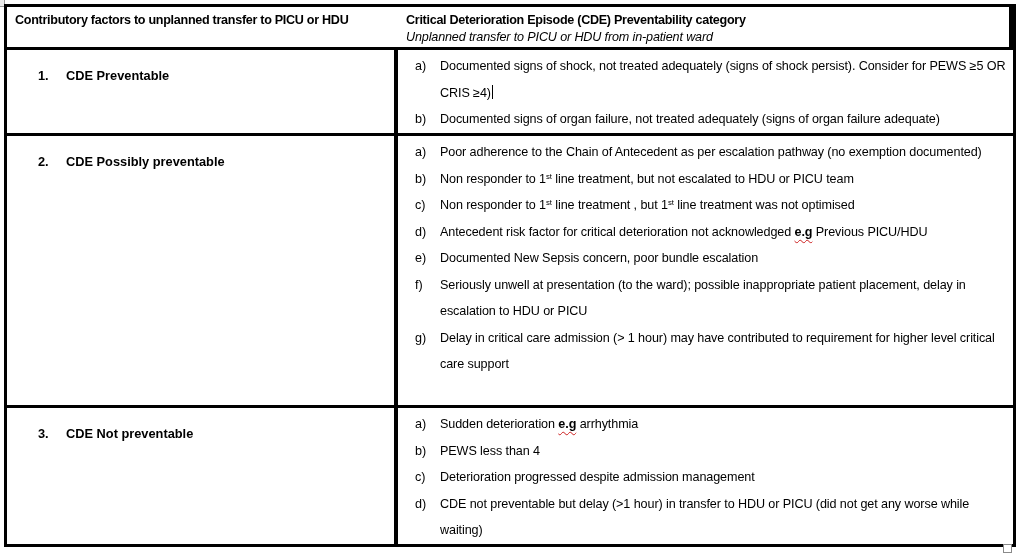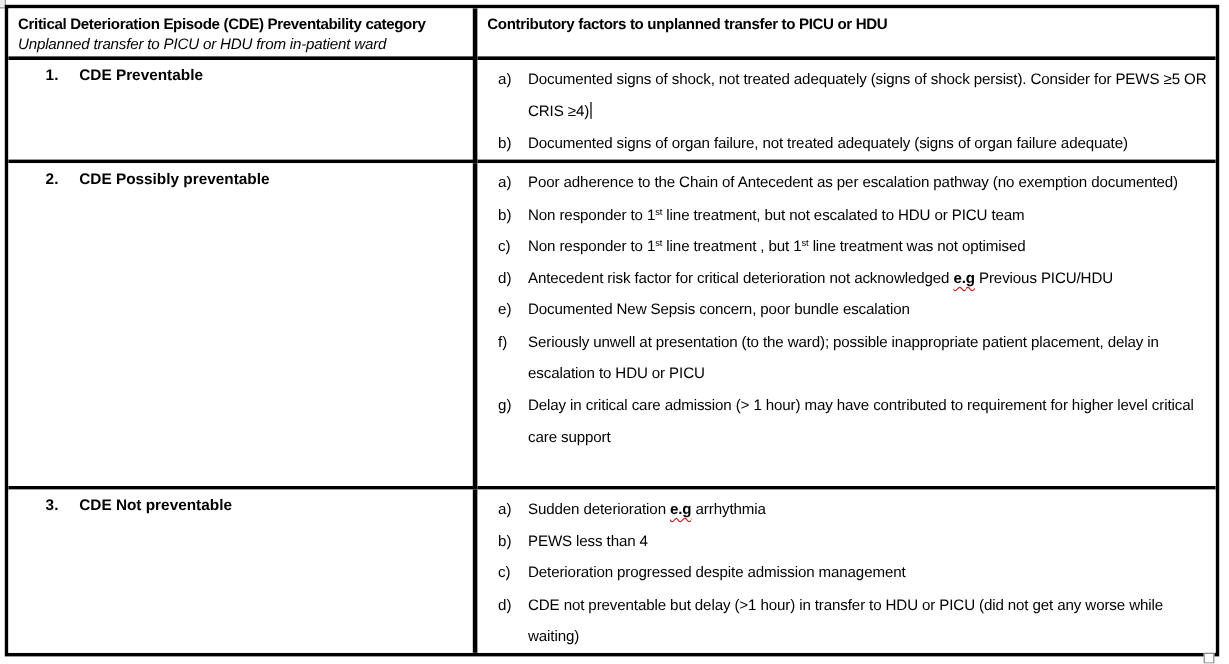--- a/index.html
+++ b/index.html
@@ -55,21 +55,21 @@
     white-space: nowrap;
   }
   .h-sub {
     font-style: italic;
     font-size: 12.6px;
     line-height: 17px;
     letter-spacing: -0.15px;
     white-space: nowrap;
   }
 
-  .cat-cell { padding-top: 5px; font-size: 12.8px; font-weight: bold; }
+  .cat-cell { padding-top: 18px; font-size: 12.8px; font-weight: bold; }
   .cat-num { display: inline-block; margin-left: 31px; width: 28px; }
 
   .items-cell { padding: 3px 6px 0 17px; font-size: 12.6px; }
   .item { display: flex; align-items: flex-start; }
   .ilabel { flex: 0 0 25px; line-height: 26.5px; }
   .itxt { flex: 1; line-height: 26.5px; letter-spacing: -0.1px; }
 
   sup { font-size: 0.62em; line-height: 0; vertical-align: 4px; }
 
   .sq {
@@ -90,26 +90,26 @@
 </style>
 </head>
 <body>
 
 <div class="sheet">
 
   <div class="move-handle"></div>
 
   <div class="doc-table">
 
+    <div class="cell row-div header-cell">
+      <div class="h-title">Contributory factors to unplanned transfer to PICU or HDU</div>
+    </div>
     <div class="cell col-div row-div header-cell">
       <div class="h-title">Critical Deterioration Episode (CDE) Preventability category</div>
       <div class="h-sub">Unplanned transfer to PICU or HDU from in-patient ward</div>
-    </div>
-    <div class="cell row-div header-cell">
-      <div class="h-title">Contributory factors to unplanned transfer to PICU or HDU</div>
     </div>
 
     <div class="cell col-div row-div cat-cell">
       <span class="cat-num">1.</span><span>CDE Preventable</span>
     </div>
     <div class="cell row-div items-cell">
       <div class="item">
         <span class="ilabel">a)</span>
         <span class="itxt"><span>Documented signs of shock, not treated adequately (signs of shock persist). Consider for PEWS ≥5 OR CRIS ≥4)</span><span class="caret"></span></span>
       </div>

